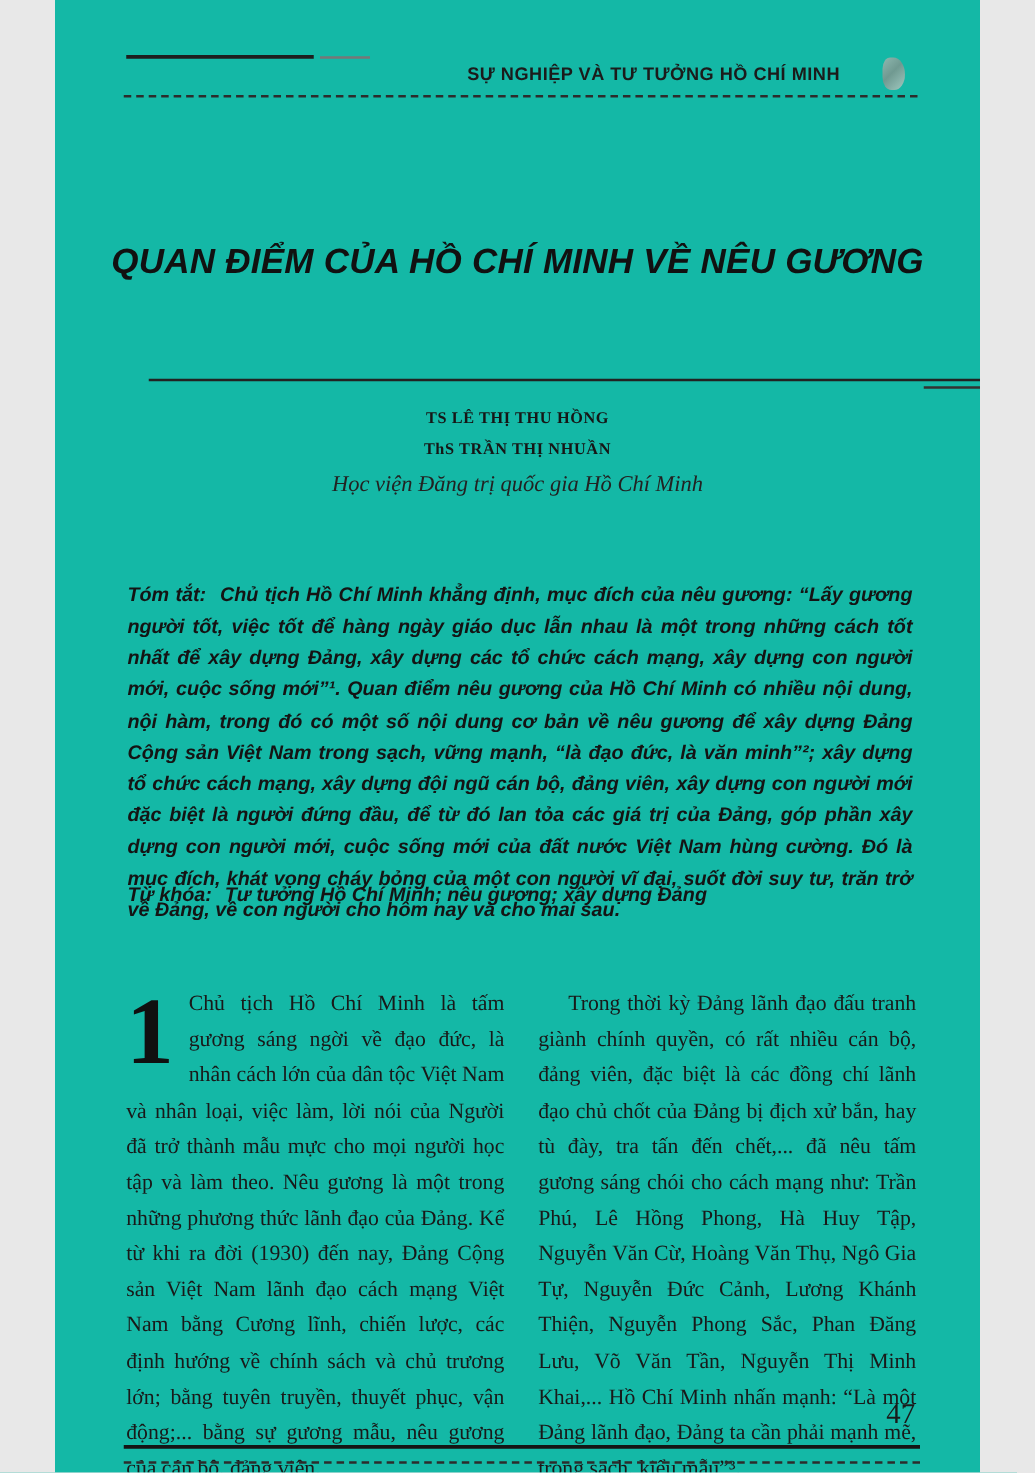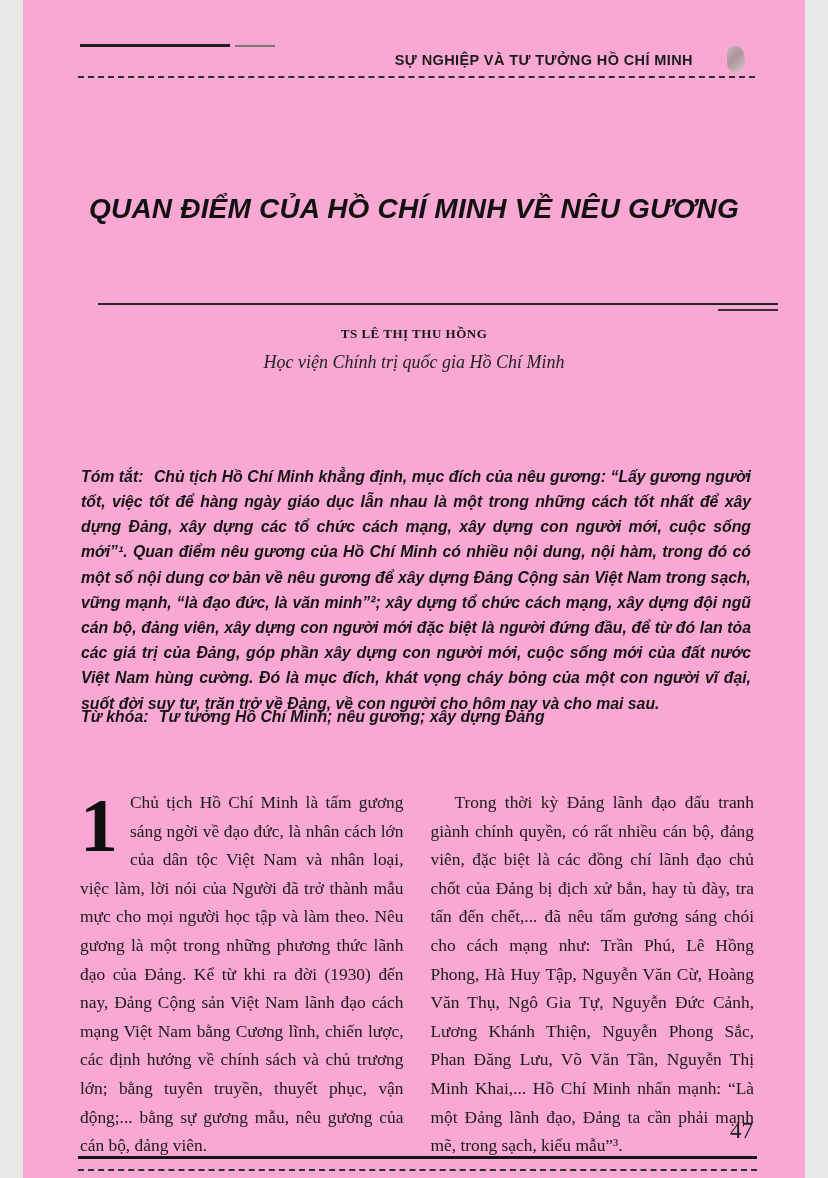--- a/index.html
+++ b/index.html
@@ -1,24 +1,23 @@
 <!DOCTYPE html>
 <html lang="vi"><head>
 <meta charset="utf-8">
 <style>
   html,body{margin:0;padding:0;background:#e8e8e8;}
   .page{
     position:relative;
     width:740px;height:1178px;
     margin:0 auto;
-    background:#f9a8d4;
+    background:#14b8a6;
     color:#1c1c1c;
     overflow:hidden;
     font-family:"Liberation Serif", serif;
-    padding-left:42px;
   }
   
   .rule-top-solid{position:absolute;top:44px;left:57px;width:150px;border-top:3px solid #1e1e1e;}
   .rule-top-faint{position:absolute;top:45px;left:212px;width:40px;border-top:2px solid #777;}
   .running-head{
     position:absolute;top:52px;right:112px;
     font-family:"Liberation Sans", sans-serif;
     font-weight:bold;font-size:14.5px;letter-spacing:.4px;color:#1b1b1b;
   }
   .stamp{
@@ -95,21 +94,22 @@
   <div class="rule-top-dashed"></div>
 
   <div class="title-block">
     <div class="title-line">QUAN ĐIỂM CỦA HỒ CHÍ MINH VỀ NÊU GƯƠNG</div>
   </div>
   <div class="rule-title"></div>
   <div class="rule-title-tail"></div>
 
   <div class="authors">
     <span class="author">TS LÊ THỊ THU HỒNG</span>
-    <span class="affiliation">Học viện Chính trị quốc gia Hồ Chí Minh</span>
+    <span class="author">ThS TRẦN THỊ NHUẦN</span>
+    <span class="affiliation">Học viện Đăng trị quốc gia Hồ Chí Minh</span>
   </div>
 
   <p class="abstract">
     <span class="label">Tóm tắt:</span>
     <span>Chủ tịch Hồ Chí Minh khẳng định, mục đích của nêu gương: “Lấy gương người tốt, việc tốt để hàng ngày giáo dục lẫn nhau là một trong những cách tốt nhất để xây dựng Đảng, xây dựng các tổ chức cách mạng, xây dựng con người mới, cuộc sống mới”¹. Quan điểm nêu gương của Hồ Chí Minh có nhiều nội dung, nội hàm, trong đó có một số nội dung cơ bản về nêu gương để xây dựng Đảng Cộng sản Việt Nam trong sạch, vững mạnh, “là đạo đức, là văn minh”²; xây dựng tổ chức cách mạng, xây dựng đội ngũ cán bộ, đảng viên, xây dựng con người mới đặc biệt là người đứng đầu, để từ đó lan tỏa các giá trị của Đảng, góp phần xây dựng con người mới, cuộc sống mới của đất nước Việt Nam hùng cường. Đó là mục đích, khát vọng cháy bỏng của một con người vĩ đại, suốt đời suy tư, trăn trở về Đảng, về con người cho hôm nay và cho mai sau.</span>
   </p>
 
   <p class="keywords">
     <span class="label">Từ khóa:</span>
     <span>Tư tưởng Hồ Chí Minh; nêu gương; xây dựng Đảng</span>

